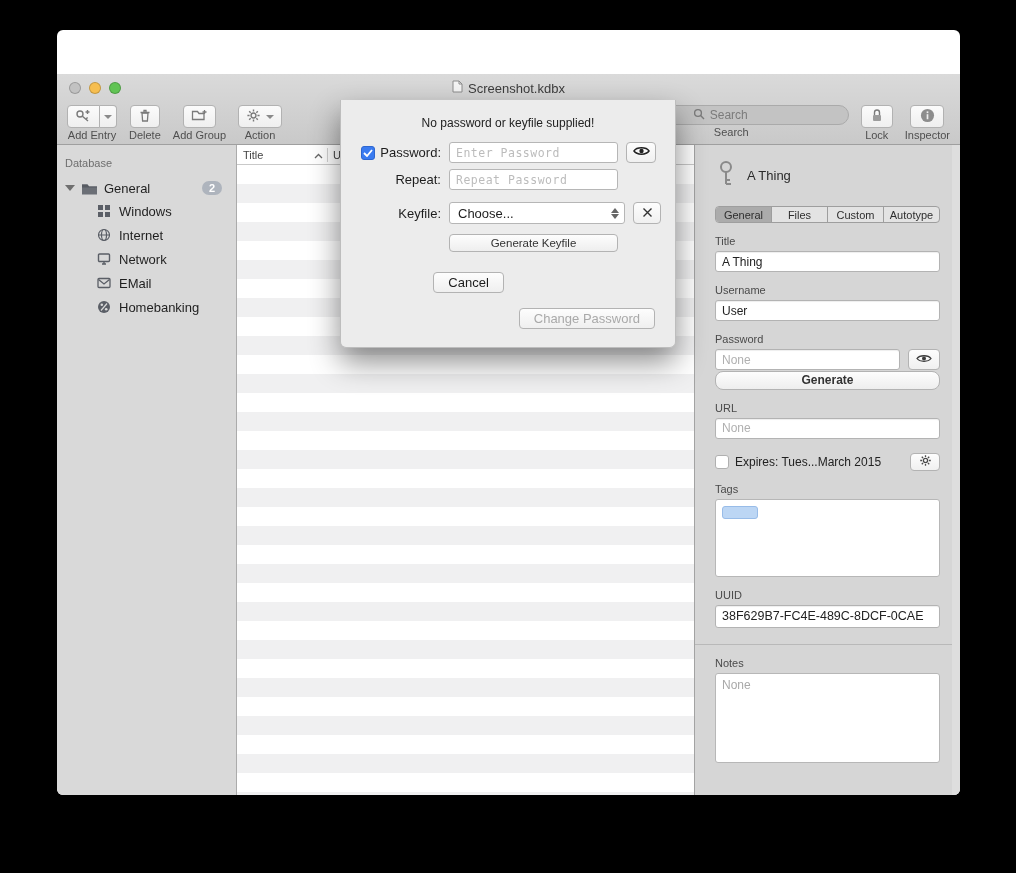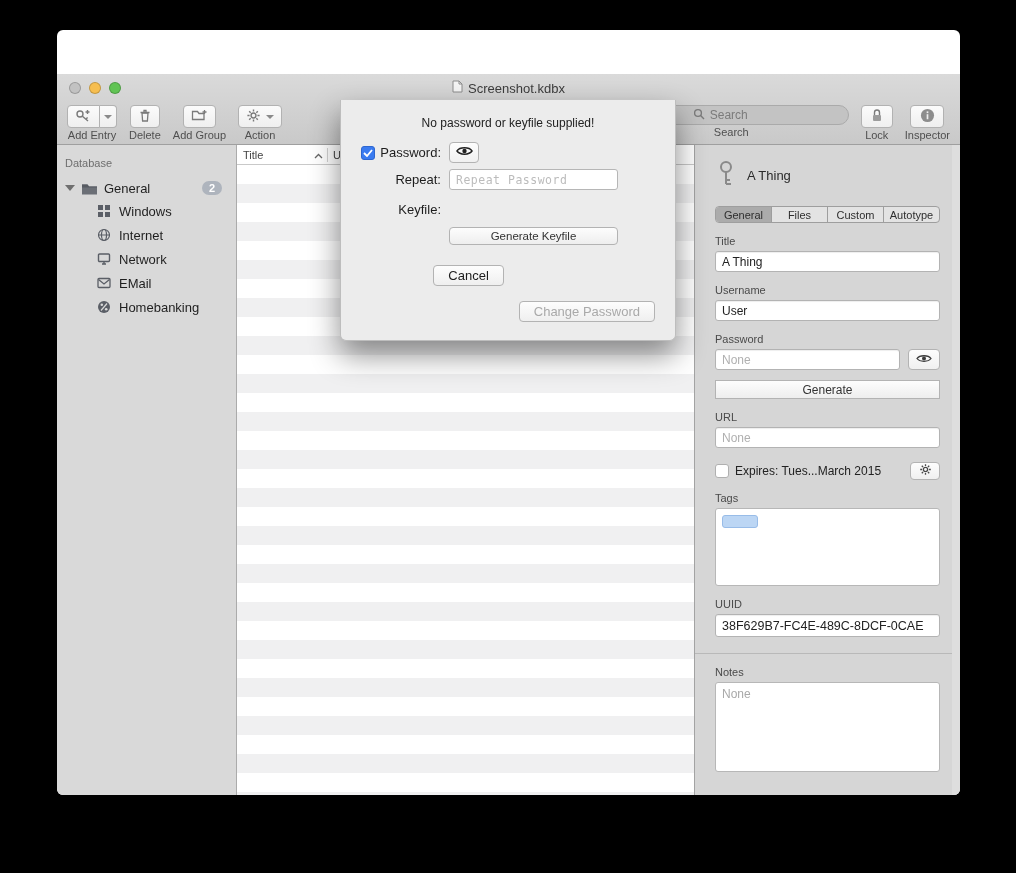--- a/index.html
+++ b/index.html
@@ -83,23 +83,23 @@
   .tab.sel { background:#ababab; }
   .flabel { font-size:11px; color:#4a4a4a; margin:12px 0 4px; }
   .finput { width:100%; height:21px; border:1px solid #b3b3b3; border-radius:3px; background:#fff;
             padding:0 6px; font-size:12px; color:#222; font-family:"Liberation Sans",sans-serif;
             box-shadow:inset 0 1px 1px rgba(0,0,0,.07); outline:none; }
   .finput::placeholder { color:#b0b0b0; }
   .pwrow { display:flex; gap:8px; align-items:center; }
   .eyebtn { width:32px; height:21px; background:linear-gradient(#fdfdfd,#f0f0f0);
             border:1px solid #b3b3b3; border-radius:4px; display:flex; align-items:center;
             justify-content:center; color:#3a3a3a; flex:0 0 auto; }
-  .widebtn { margin-top:10px; width:100%; height:19px; background:linear-gradient(#fdfdfd,#eee);
-             border:1px solid #b3b3b3; border-radius:0; font-size:12px; color:#333;
-             font-family:"Liberation Sans",sans-serif; }
+  .widebtn { width:100%; height:19px; background:linear-gradient(#fdfdfd,#eee);
+             border:1px solid #b3b3b3; border-radius:8px; font-size:12px; color:#333;
+             font-family:"Liberation Sans",sans-serif;font-weight:bold; }
   .exp-row { margin-top:14px; display:flex; align-items:center; gap:6px; }
   .cbox { width:14px; height:14px; border-radius:3px; border:1px solid #b0b0b0; background:#fff;
           flex:0 0 auto; display:flex; align-items:center; justify-content:center; }
   .cbox.checked { background:#3a7bf0; border-color:#2d66d0; }
   .exp-label { font-size:12px; color:#222; flex:1; white-space:nowrap; overflow:hidden; }
   .gearbtn { width:30px; height:18px; background:linear-gradient(#fdfdfd,#f0f0f0);
              border:1px solid #b3b3b3; border-radius:4px; display:flex; align-items:center;
              justify-content:center; color:#4a4a4a; }
   .tagsbox { height:78px; background:#fff; border:1px solid #b7b7b7; border-radius:3px; padding:6px; }
   .tagpill { width:36px; height:13px; background:#bcd6f4; border:1px solid #98bce8; border-radius:3px; }
@@ -447,20 +447,21 @@
       <div class="sh-row">
         <div class="sh-labelcell">
           <span class="cbox checked">
             <svg width="10" height="8" viewBox="0 0 10 8">
                 <path d="M1 4 4 7 9 1" fill="none" stroke="#fff" stroke-width="1.8"></path>
               </svg>
           </span>
           <span>Password:</span>
         </div>
         <div class="sh-fieldcell">
+          <input class="sh-input" type="text" placeholder="Enter Password" style="">
           <button class="sh-eyebtn">
             <span>
               <svg width="17" height="12" viewBox="0 0 17 12">
                   <path d="M1 6C3.8 1.8 13.2 1.8 16 6 13.2 10.2 3.8 10.2 1 6z" fill="none" stroke="#222" stroke-width="1.5"></path>
                   <circle cx="8.5" cy="6" r="2.2" fill="#222"></circle>
                 </svg>
             </span>
           </button>
         </div>
       </div>
@@ -470,20 +471,36 @@
           <span>Repeat:</span>
         </div>
         <div class="sh-fieldcell">
           <input class="sh-input" type="text" placeholder="Repeat Password" style="">
         </div>
       </div>
 
       <div class="sh-row" style="margin-top:12px;">
         <div class="sh-labelcell">
           <span>Keyfile:</span>
+        </div>
+        <div class="sh-fieldcell">
+          <div class="sh-select">
+            <span>Choose...</span>
+            <span class="sh-stepper">
+              <span class="tri-up"></span>
+                <span class="tri-dn"></span>
+            </span>
+          </div>
+          <button class="sh-xbtn">
+            <span>
+              <svg width="11" height="11" viewBox="0 0 11 11">
+                  <path d="M1.5 1.5 9.5 9.5M9.5 1.5 1.5 9.5" stroke="#333" stroke-width="1.4"></path>
+                </svg>
+            </span>
+          </button>
         </div>
       </div>
 
       <button class="sh-genkey">Generate Keyfile</button>
 
       <div class="sh-btnrow">
         <button class="sh-btn">Cancel</button>
         <button class="sh-btn disabled">Change Password</button>
       </div>
     </div>

